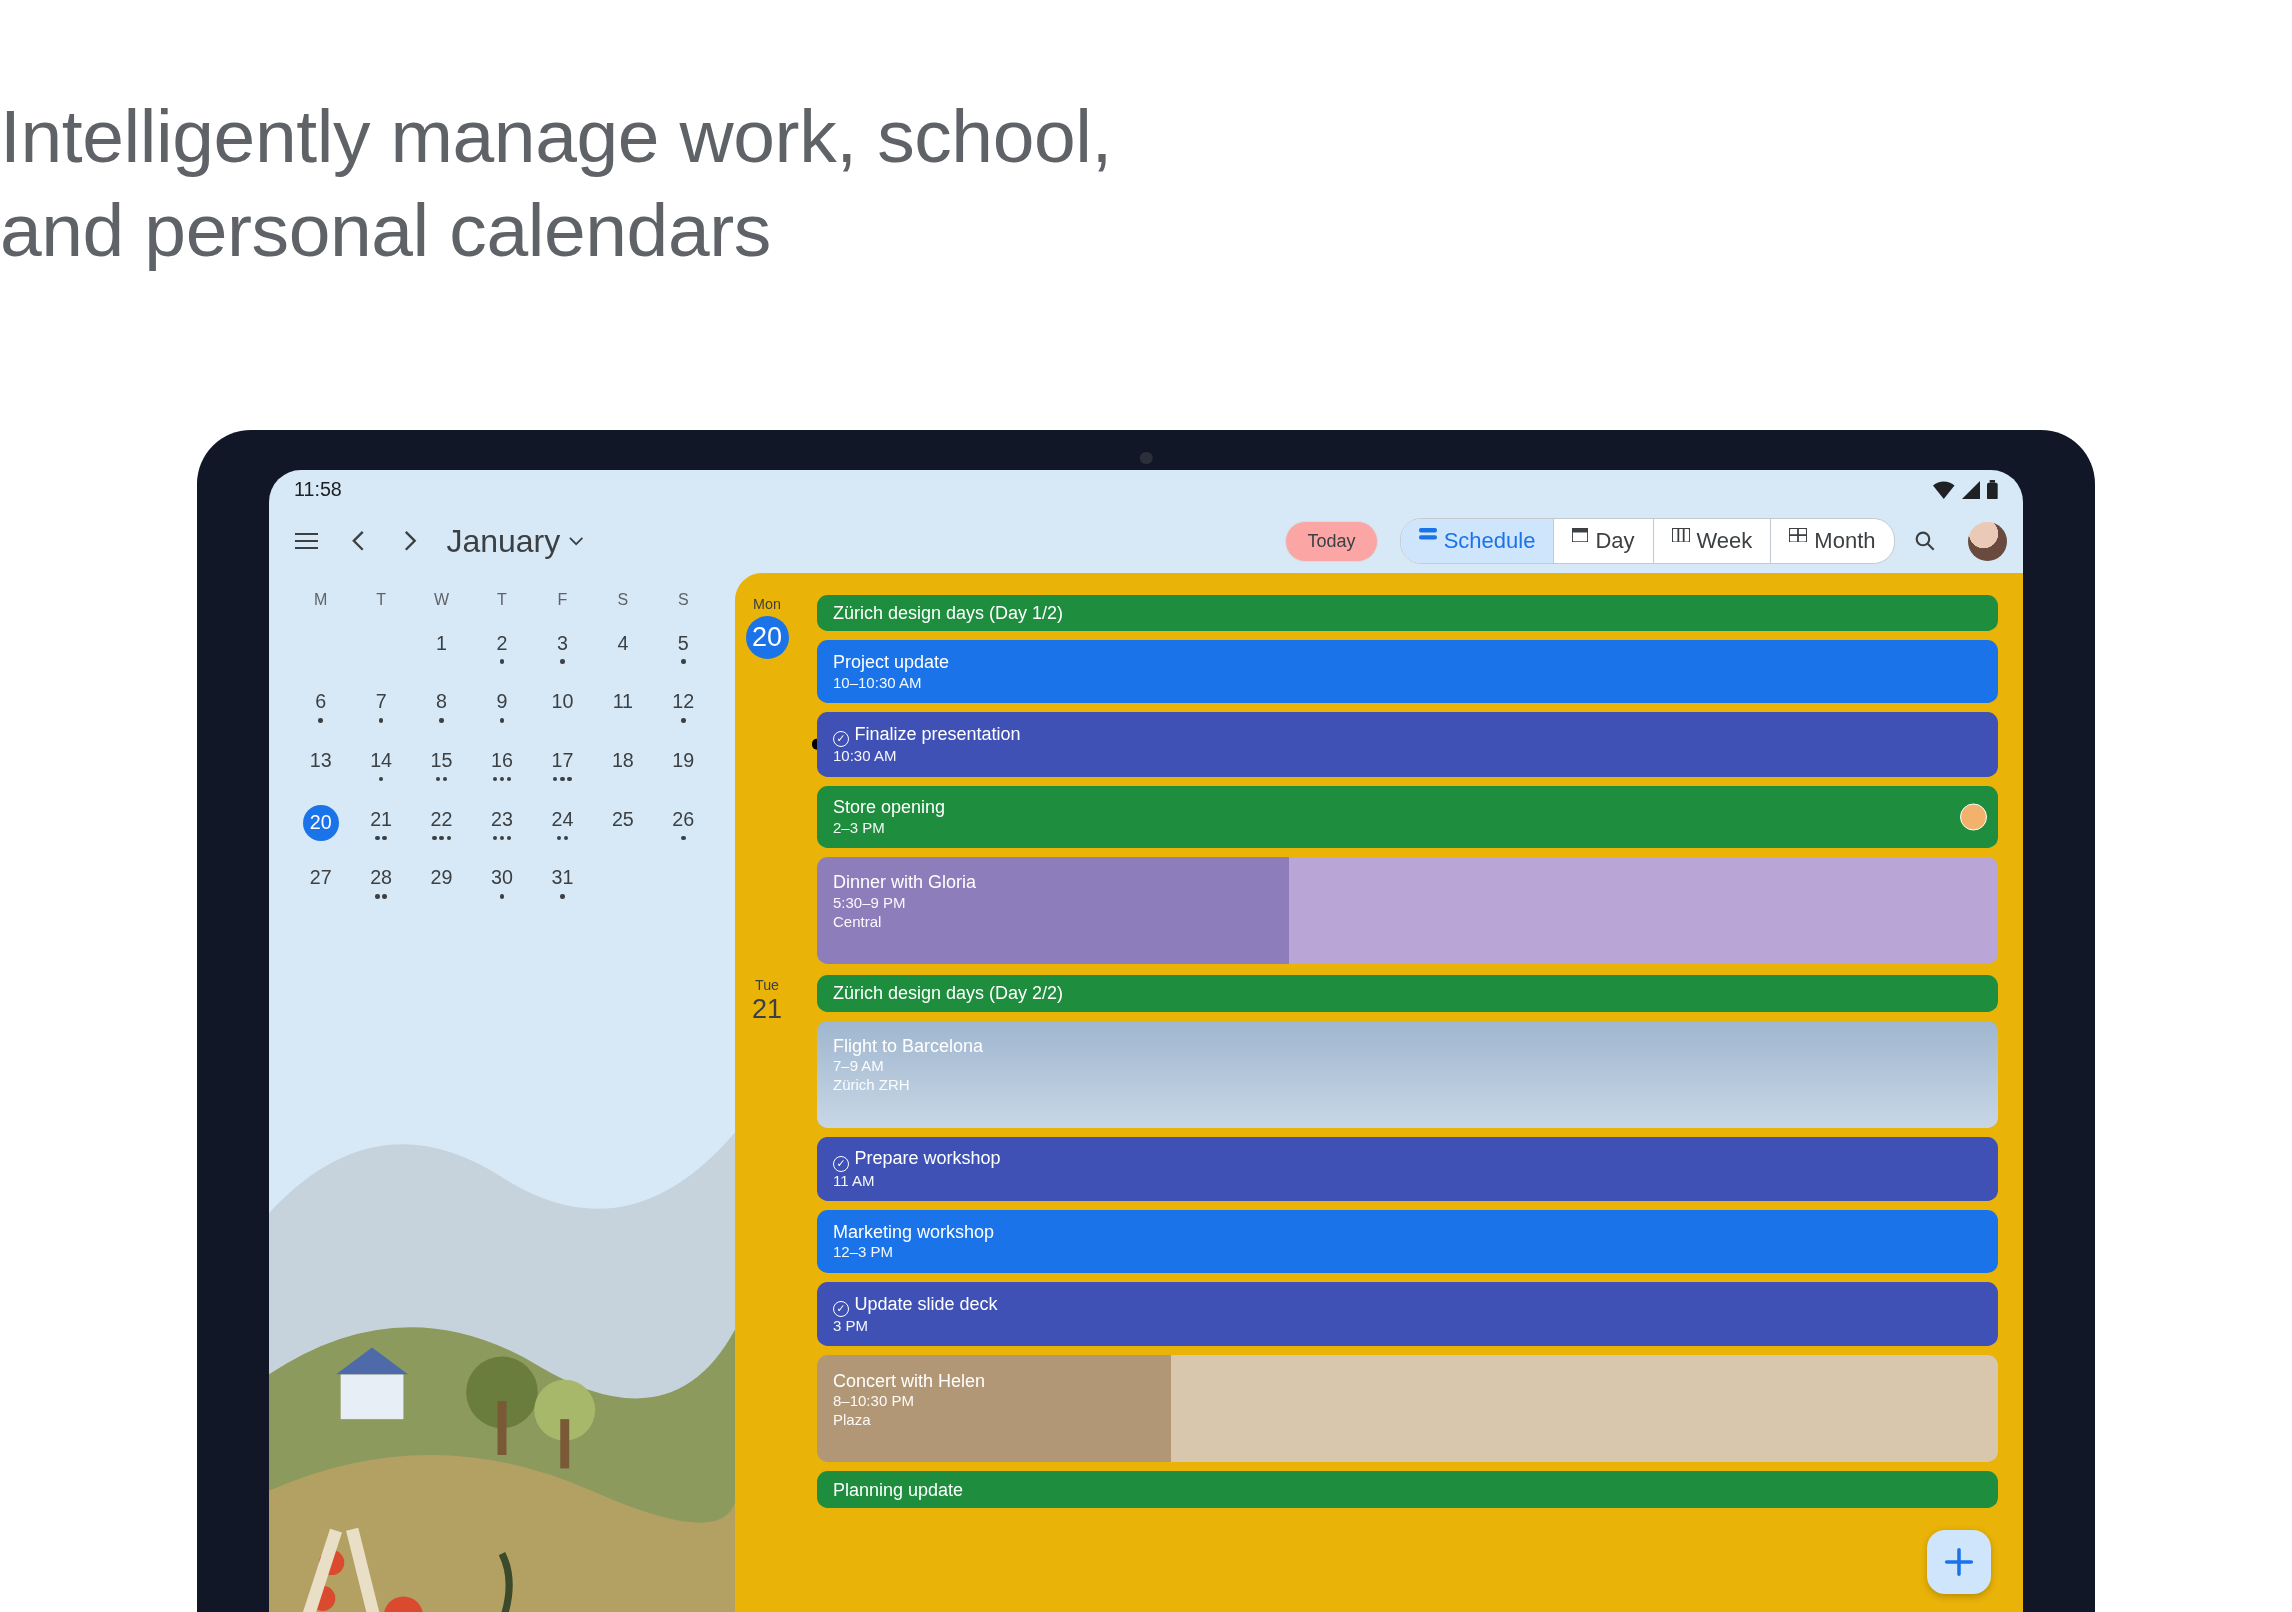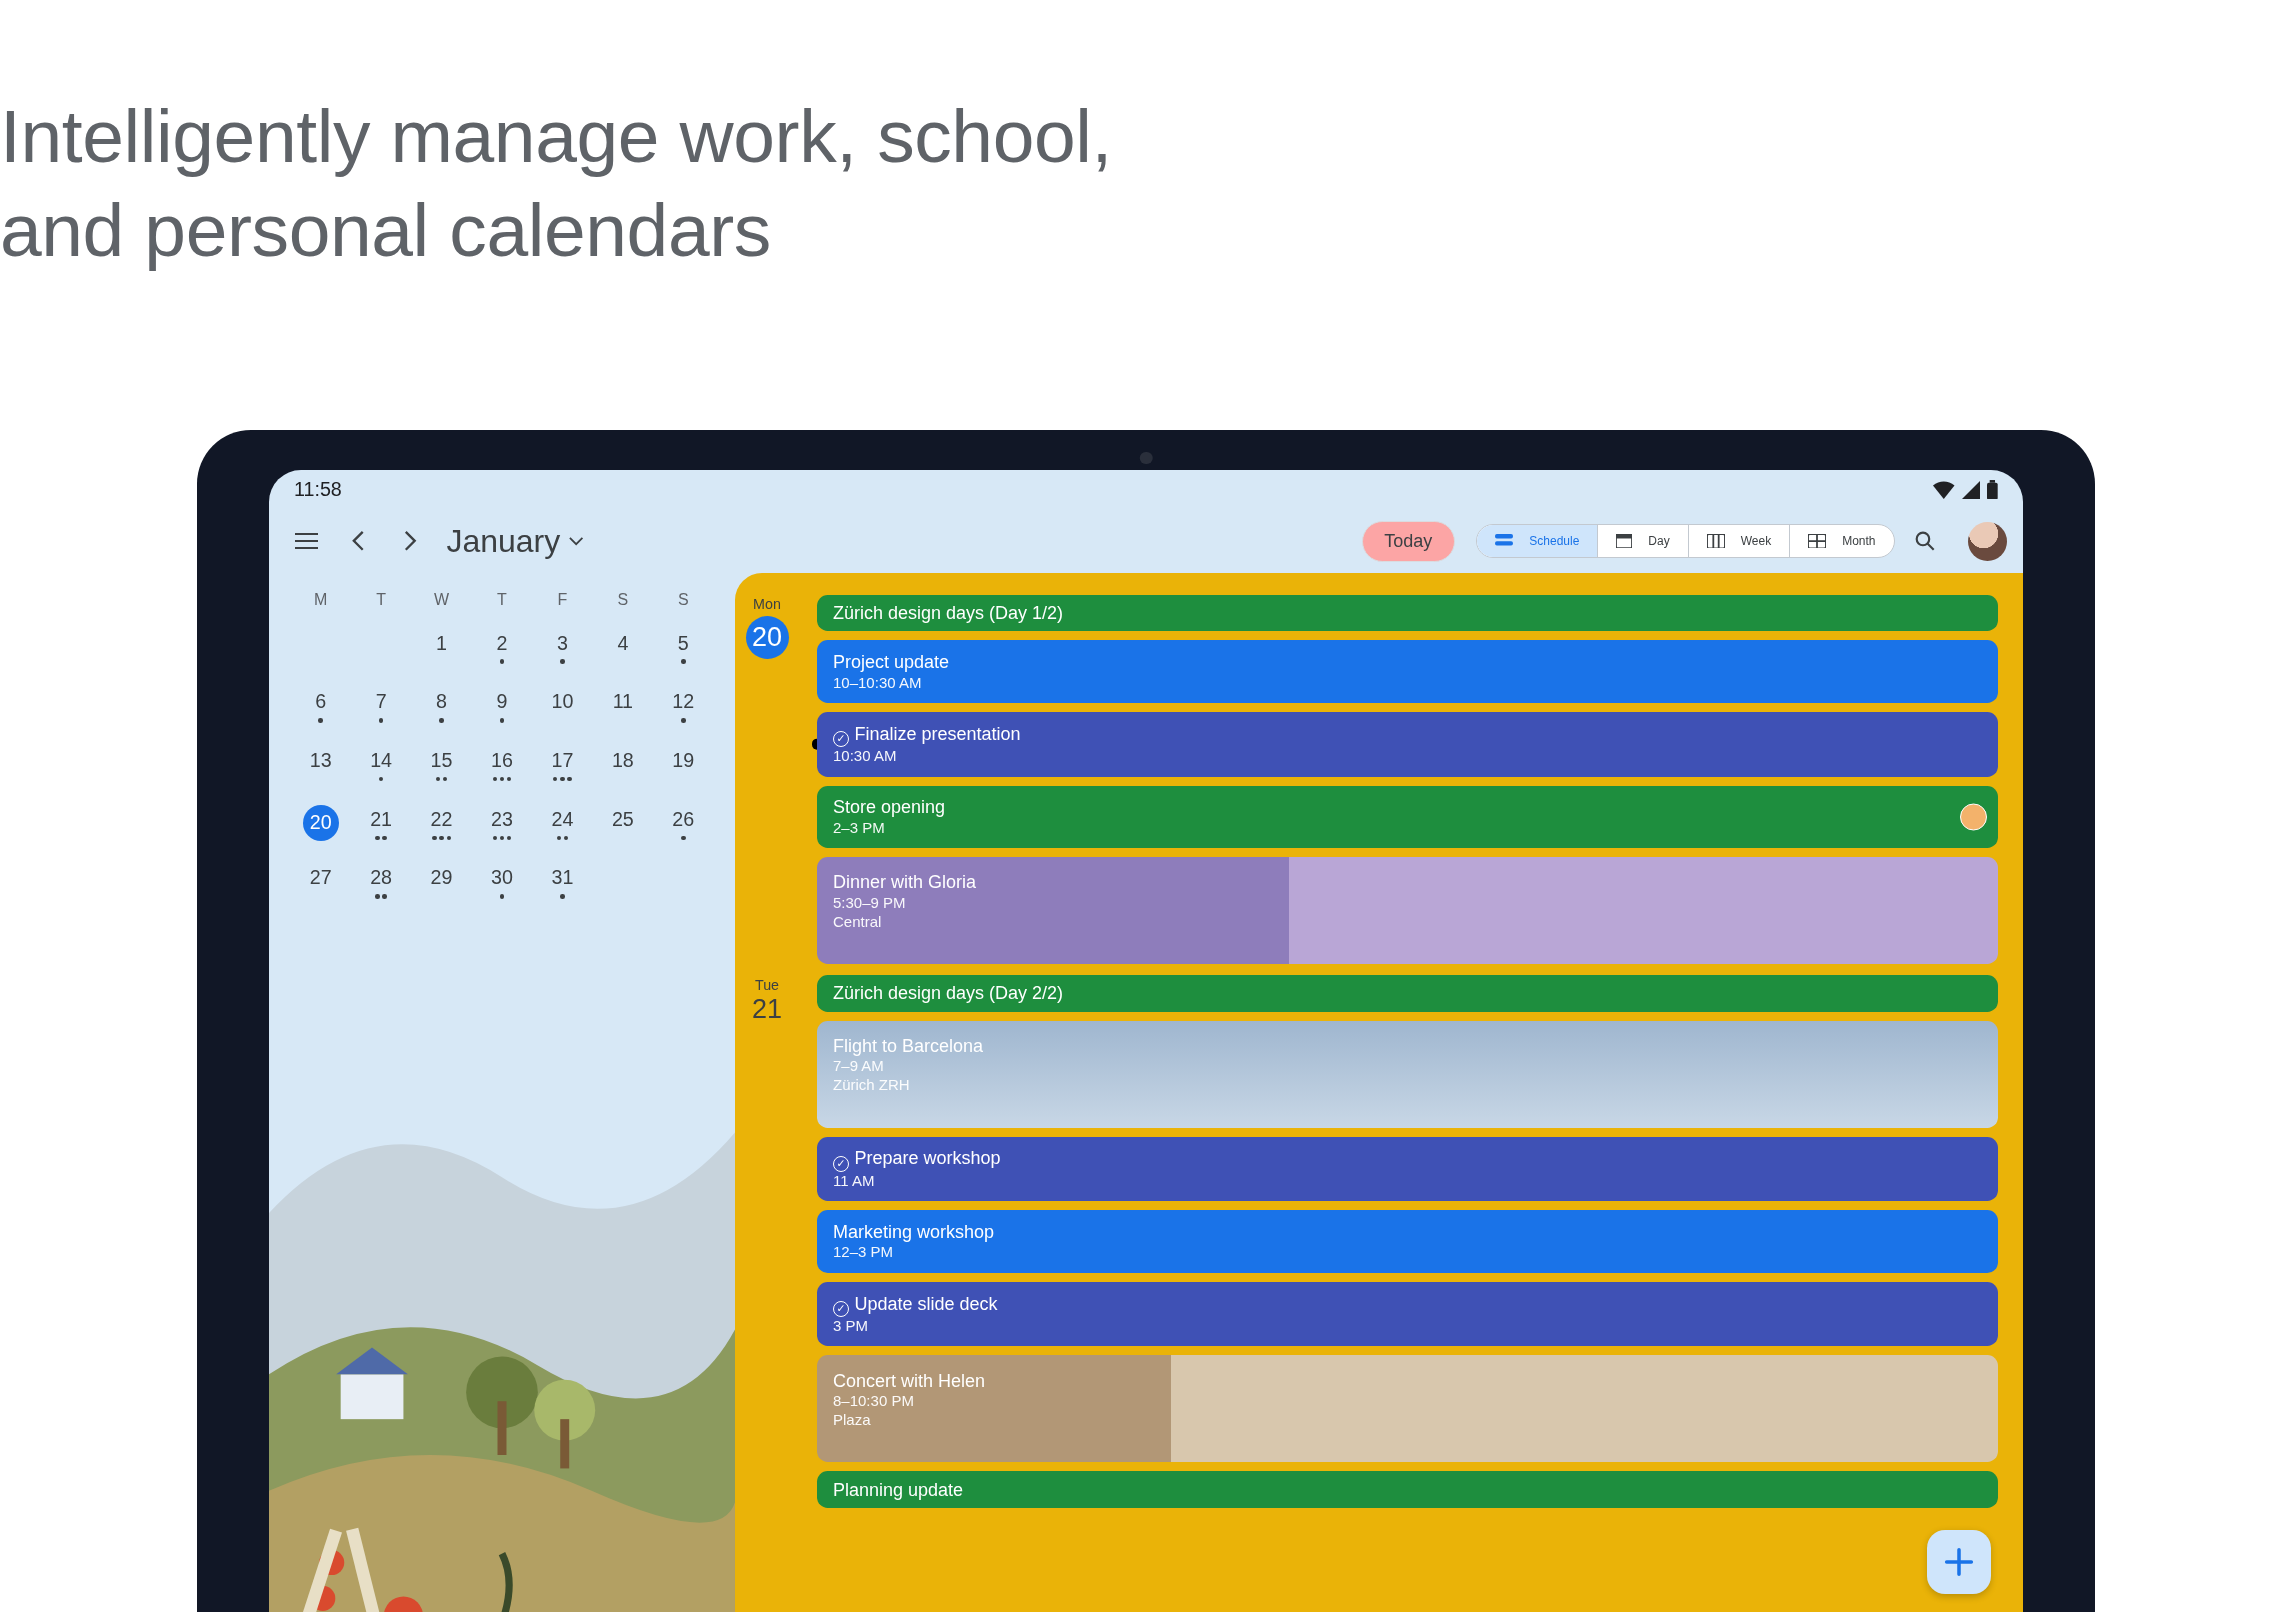--- a/index.html
+++ b/index.html
@@ -92,23 +92,23 @@
   }
   .view-seg {
     display:flex;
     margin-left:12.5px;
     border:0.9px solid #c3c9d0;
     border-radius: 21.5px;
     overflow:hidden;
     background:#fff;
   }
   .view-seg .seg {
-    display:flex; align-items:center; gap:16px;
+    display:flex; gap:7px;
     padding: 9px 18px;
-    font-size: 12px;
+    font-size: 22px;
     color:#3c4043;
     border-left:0.9px solid #c3c9d0;
     cursor:pointer;
   }
   .view-seg .seg:first-child { border-left:none; }
   .view-seg .seg.active { background:#cfe5fb; color:#1a73e8; }
   .avatar {
     width:39px; height:39px; border-radius:50%;
     background: radial-gradient(circle at 40% 30%, #eac9b6 0 40%, #6a4a3e 41% 100%);
     margin-left:12.5px;

